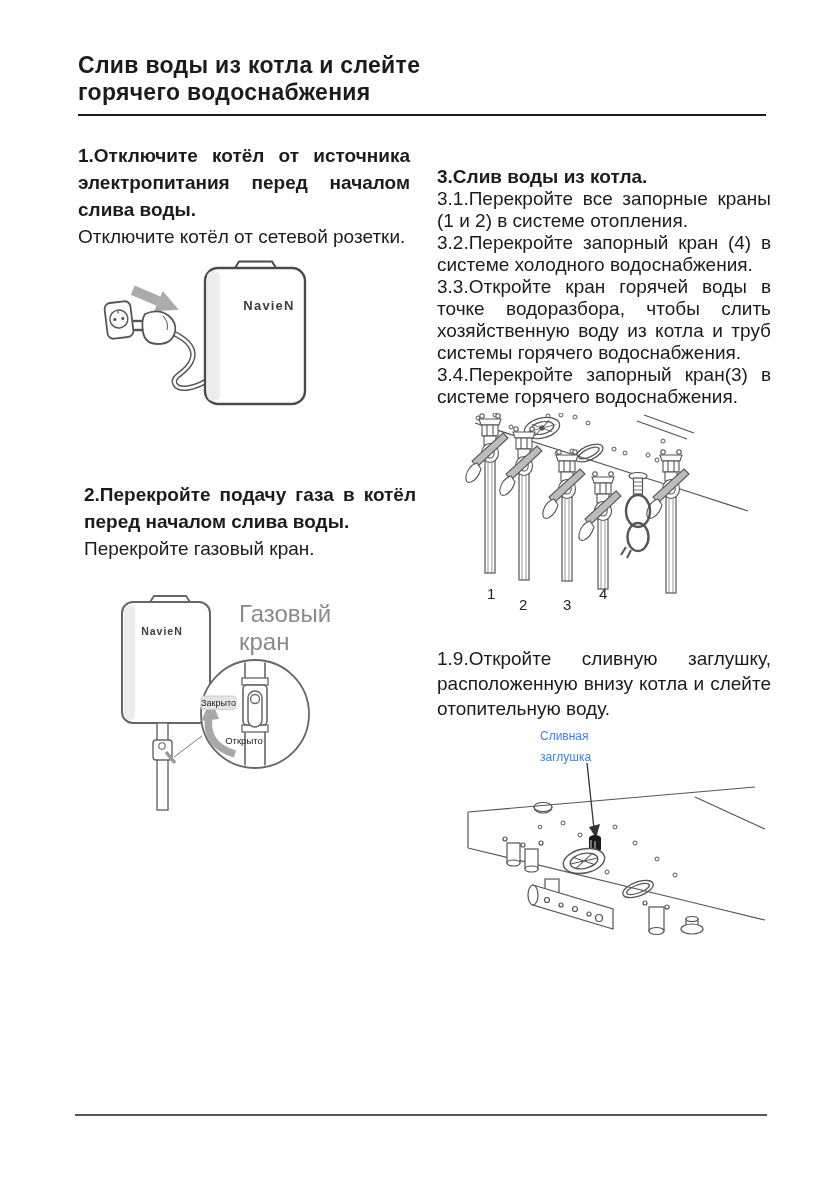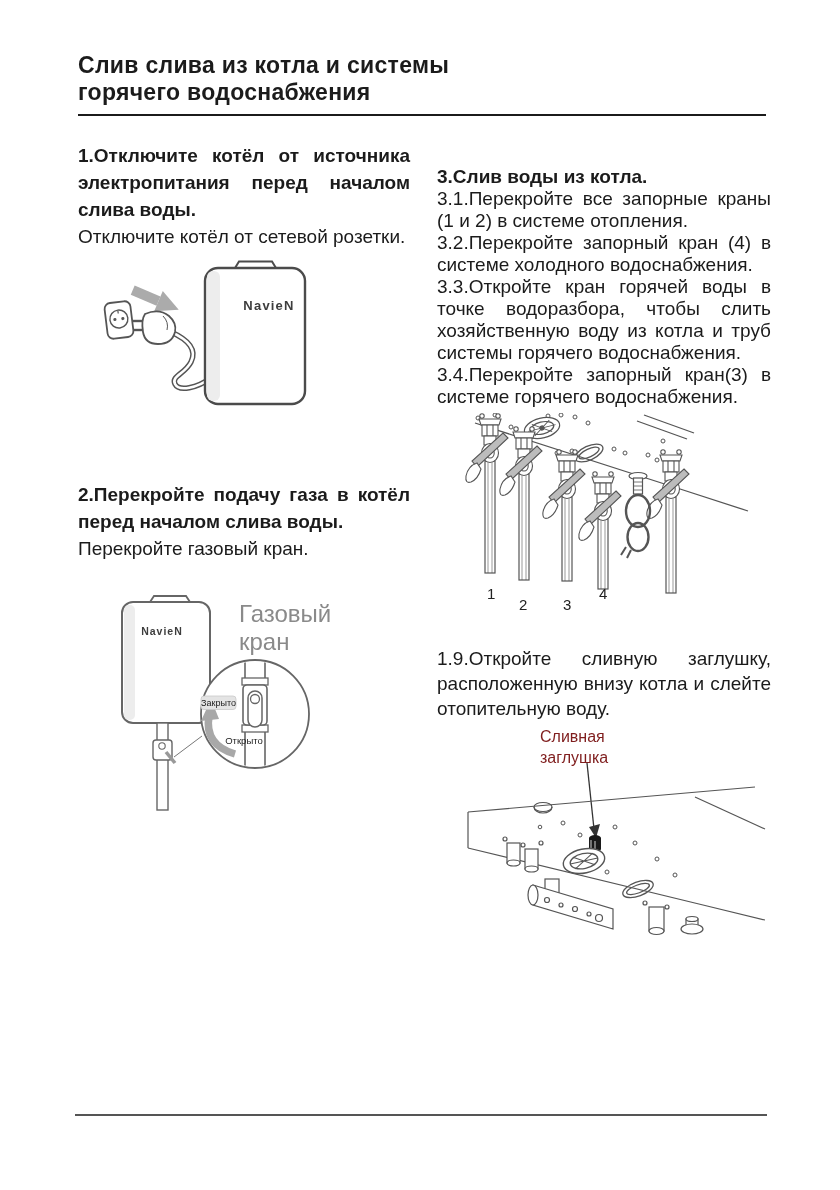--- a/index.html
+++ b/index.html
@@ -16,50 +16,50 @@
   .title span { display:block; }
   .rule { background:#1b1b1b; height:2px; }
   .top-rule { left:78px; top:114px; width:688px; }
   .bottom-rule { left:75px; top:1114px; width:692px; height:2px; background:#555; }
 
   .txt { font-size:19px; line-height:27px; text-align:justify; }
   .txt p { margin:0; }
   .bold { font-weight:bold;margin-top:21px; }
 
   .step1-text { left:78px; top:142px; width:332px; }
-  .step2-text { left:78px; top:481px; width:332px; }
+  .step2-text { left:84px; top:481px; width:332px; }
 
   .step3-text { left:437px; top:145px; width:334px; font-size:19px; line-height:22px; text-align:justify; }
   .step35-text { left:437px; top:646px; width:334px; font-size:19px; line-height:25px; text-align:justify; }
 
   .fig { position:absolute; }
   .fig svg { display:block; font-family:"Liberation Sans", sans-serif; }
 
   .fig1 { left:85px;  top:252px; width:280px; height:190px; }
   .fig2 { left:92px;  top:588px; width:300px; height:224px; }
   .fig3 { left:448px; top:413px; width:322px; height:200px; }
   .fig4 { left:445px; top:757px; width:330px; height:230px; }
 
   .gas-label {
     left:223px; top:600px; width:112px;
     font-size:24px; line-height:28px; color:#8a8a8a;margin-left:16px;
   }
   .drain-label {
     left:540px; top:726px; width:100px;
-    font-size:16px; line-height:21px; color:#7f1d1d;
+    font-size:12px; line-height:21px; color:#3b82f6;
     white-space:pre-line;
   }
 </style>
 </head>
 <body>
 
 <div>
 
   <h1 class="abs title">
-    <span>Слив слива из котла и системы</span>
+    <span>Слив воды из котла и слейте</span>
     <span>горячего водоснабжения</span>
   </h1>
   <div class="abs rule top-rule"></div>
 
   <section class="abs txt step1-text">
     <p class="bold">1.Отключите котёл от источника электропитания перед началом слива воды.</p>
     <p>Отключите котёл от сетевой розетки.</p>
   </section>
 
   <div class="fig fig1">

